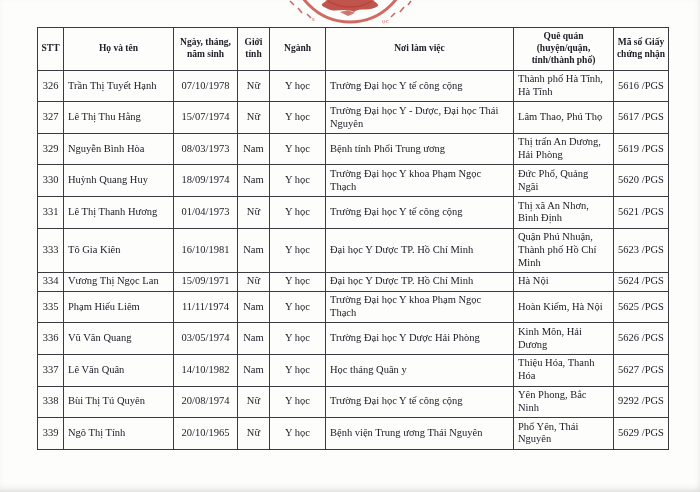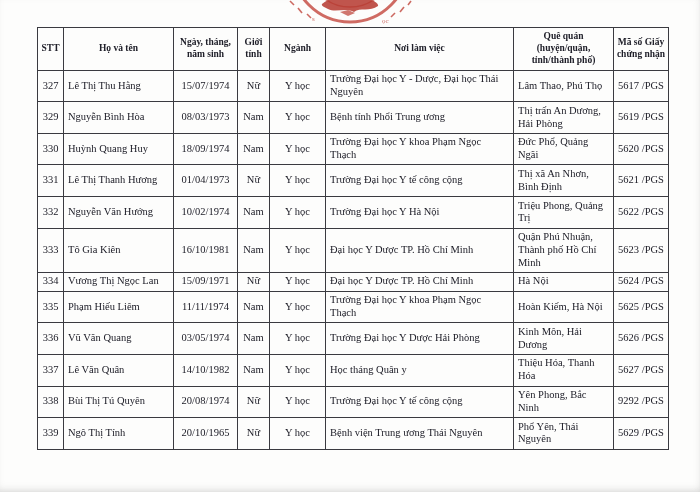--- a/index.html
+++ b/index.html
@@ -92,20 +92,30 @@
           <th>Ngày, tháng, năm sinh</th>
           <th>Giới tính</th>
           <th>Ngành</th>
           <th>Nơi làm việc</th>
           <th>Quê quán (huyện/quận, tỉnh/thành phố)</th>
           <th>Mã số Giấy chứng nhận</th>
         </tr>
       </thead>
       <tbody>
           <tr>
+    <td>326</td>
+    <td>Trần Thị Tuyết Hạnh</td>
+    <td>07/10/1978</td>
+    <td>Nữ</td>
+    <td>Y học</td>
+    <td>Trường Đại học Y tế công cộng</td>
+    <td>Thành phố Hà Tĩnh, Hà Tĩnh</td>
+    <td>5616 /PGS</td>
+  </tr>
+          <tr>
     <td>327</td>
     <td>Lê Thị Thu Hằng</td>
     <td>15/07/1974</td>
     <td>Nữ</td>
     <td>Y học</td>
     <td>Trường Đại học Y - Dược, Đại học Thái Nguyên</td>
     <td>Lâm Thao, Phú Thọ</td>
     <td>5617 /PGS</td>
   </tr>
           <tr>
@@ -132,30 +142,20 @@
     <td>331</td>
     <td>Lê Thị Thanh Hương</td>
     <td>01/04/1973</td>
     <td>Nữ</td>
     <td>Y học</td>
     <td>Trường Đại học Y tế công cộng</td>
     <td>Thị xã An Nhơn, Bình Định</td>
     <td>5621 /PGS</td>
   </tr>
           <tr>
-    <td>332</td>
-    <td>Nguyễn Văn Hướng</td>
-    <td>10/02/1974</td>
-    <td>Nam</td>
-    <td>Y học</td>
-    <td>Trường Đại học Y Hà Nội</td>
-    <td>Triệu Phong, Quảng Trị</td>
-    <td>5622 /PGS</td>
-  </tr>
-          <tr>
     <td>333</td>
     <td>Tô Gia Kiên</td>
     <td>16/10/1981</td>
     <td>Nam</td>
     <td>Y học</td>
     <td>Đại học Y Dược TP. Hồ Chí Minh</td>
     <td>Quận Phú Nhuận, Thành phố Hồ Chí Minh</td>
     <td>5623 /PGS</td>
   </tr>
           <tr>

